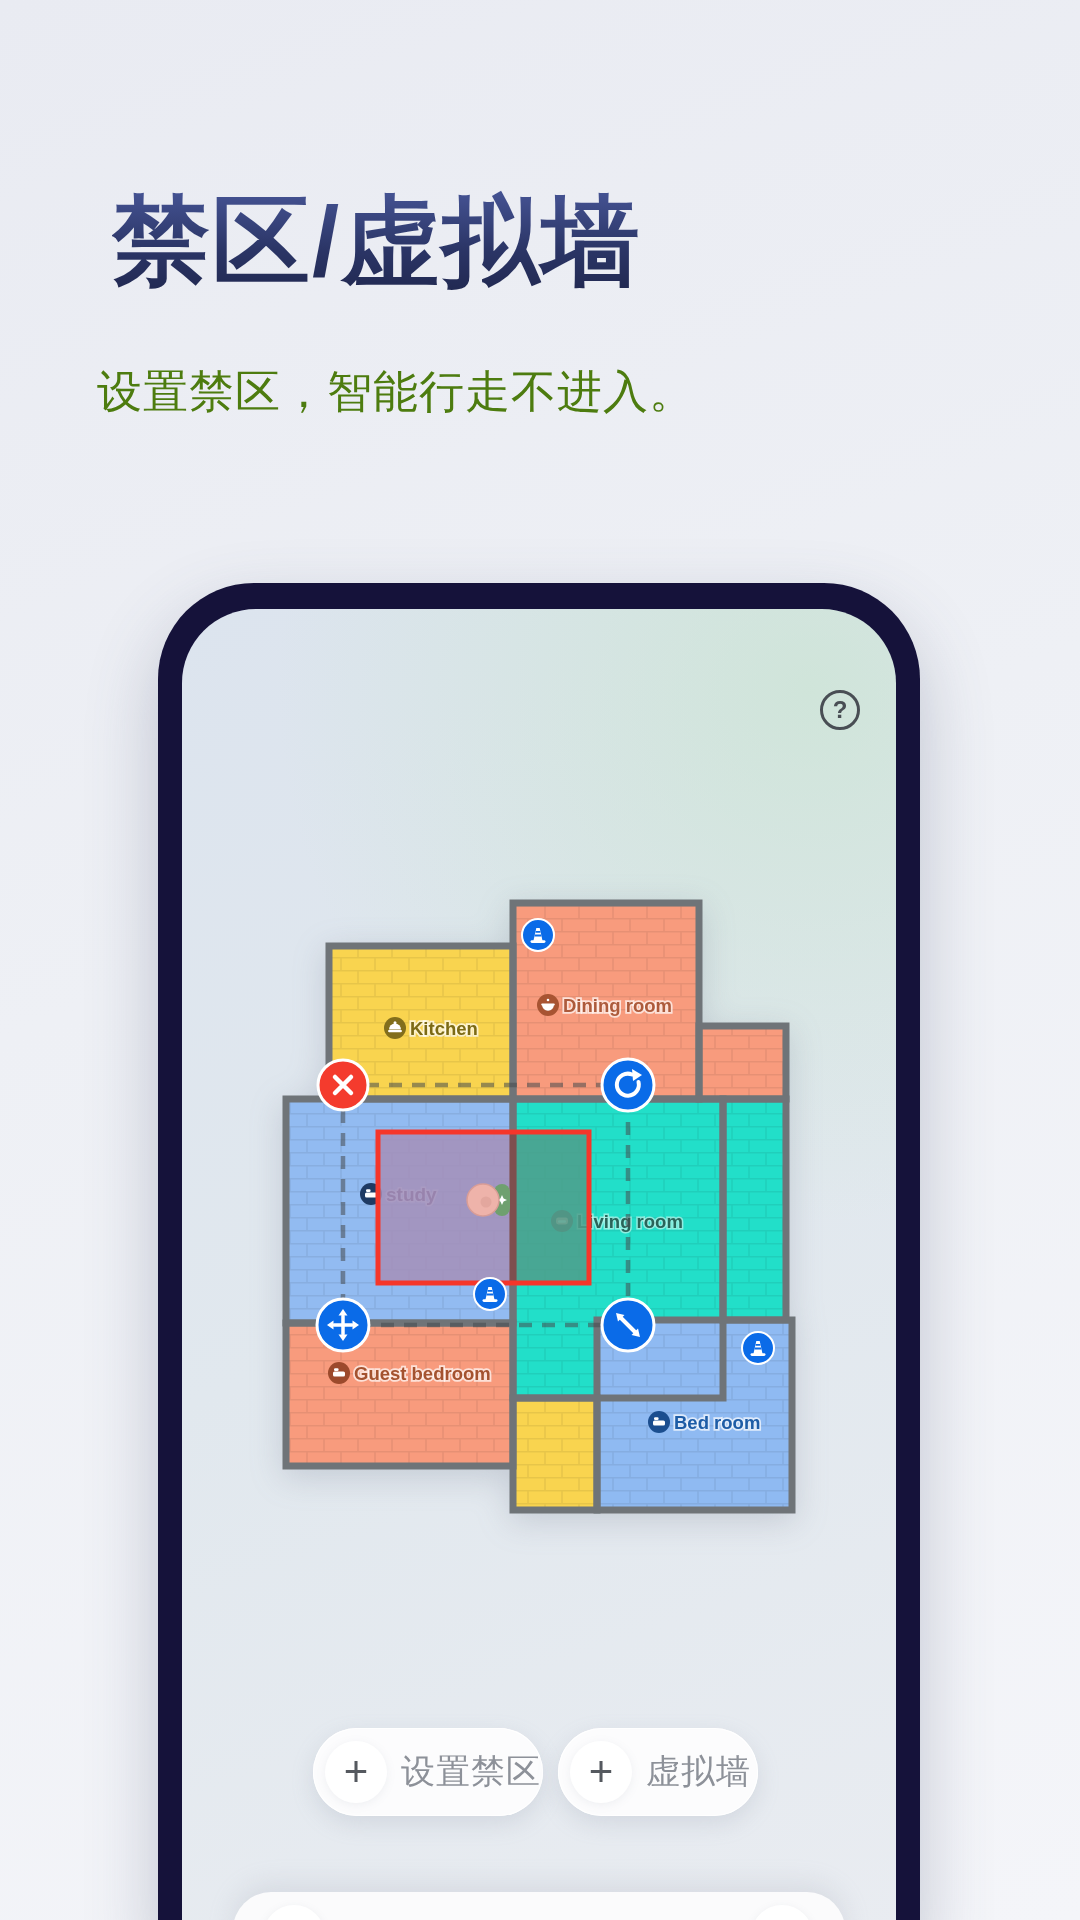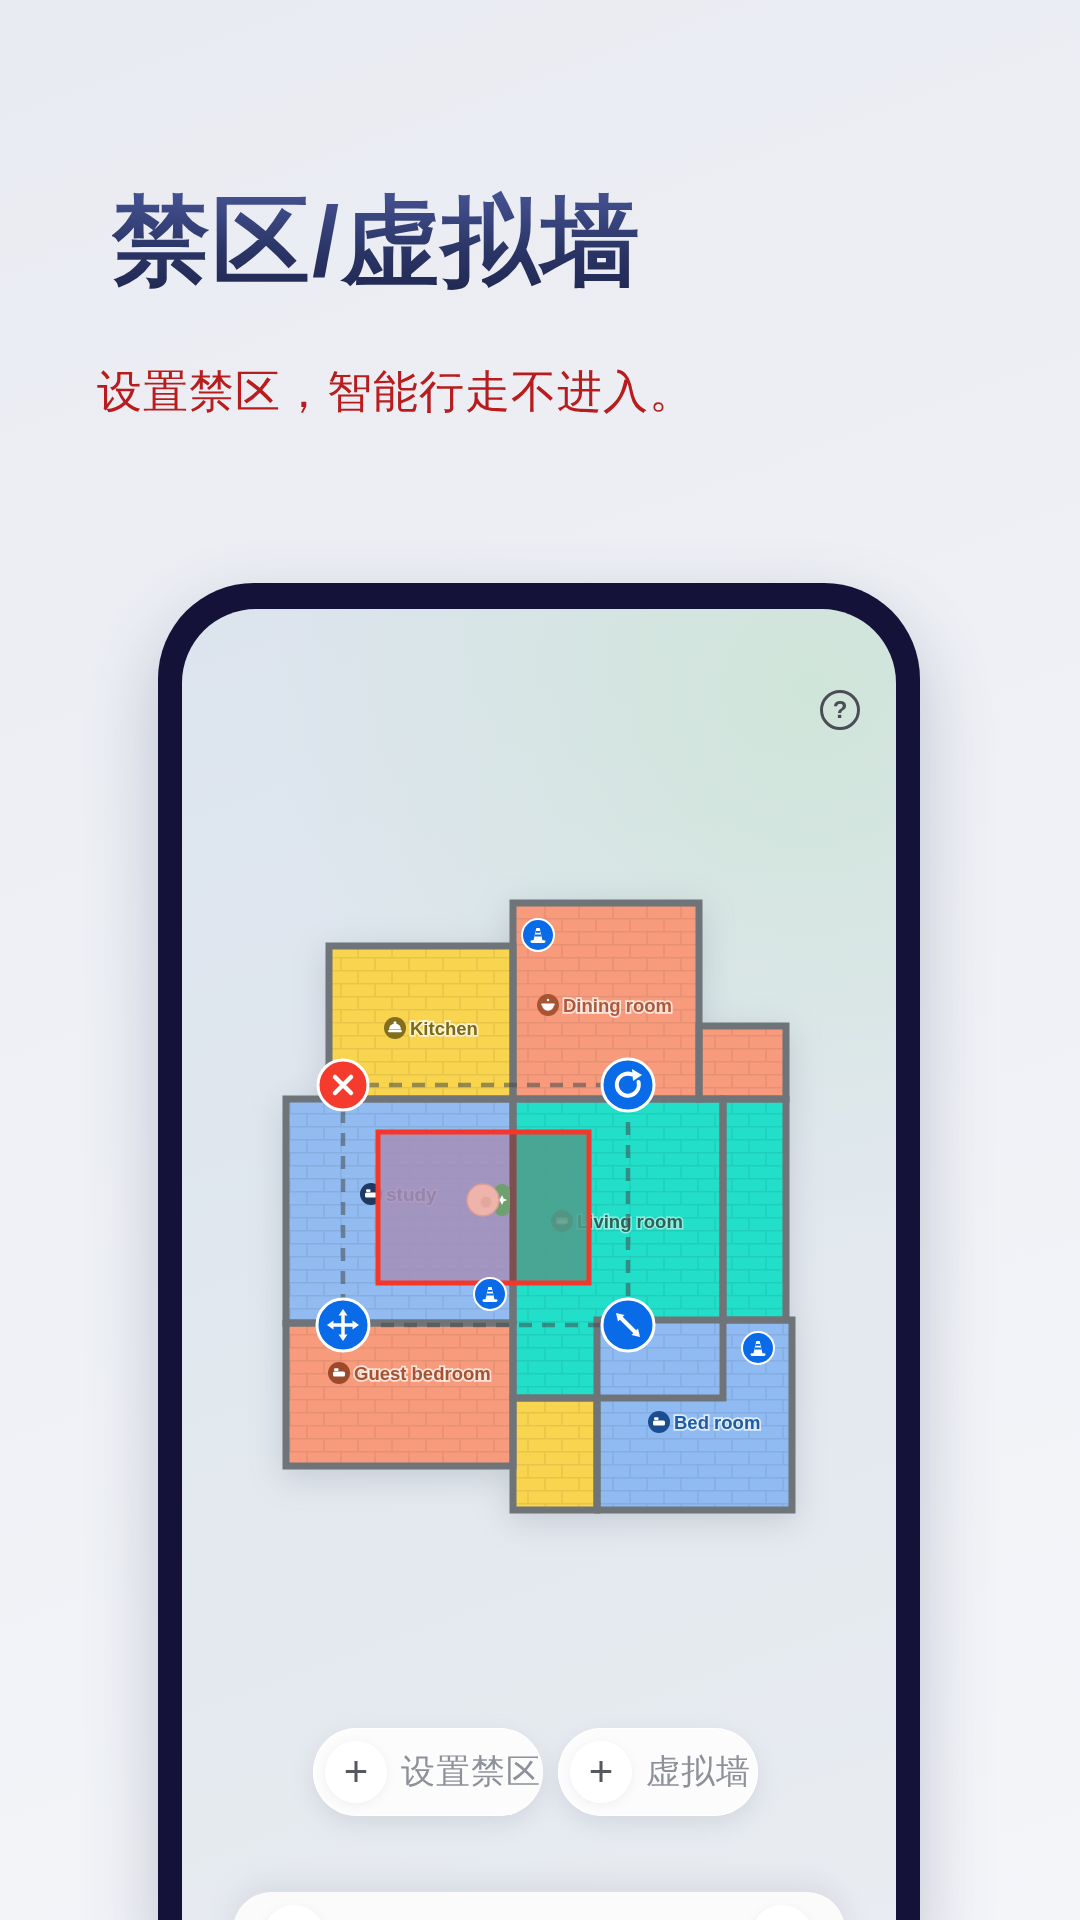--- a/index.html
+++ b/index.html
@@ -9,21 +9,21 @@
     background:linear-gradient(160deg,#E9EBF2 0%,#EEF0F5 45%,#F4F5F9 100%);
   }
   .title{
     position:absolute;left:95px;top:160px;margin:17px;
     font-size:98px;font-weight:700;letter-spacing:2px;
     background:linear-gradient(180deg,#4B5A9E 0%,#2B3566 55%,#1D2449 100%);
     -webkit-background-clip:text;background-clip:text;color:transparent;
   }
   .subtitle{
     position:absolute;left:97px;top:362px;margin:0;
-    font-size:45px;color:#b91c1c;letter-spacing:1px;font-weight:400;
+    font-size:45px;color:#4d7c0f;letter-spacing:1px;font-weight:400;
   }
   .phone{
     position:absolute;left:158px;top:583px;width:762px;height:1360px;
     background:#15123A;border-radius:96px 96px 0 0;
     box-shadow:0 30px 70px rgba(80,90,120,.30);
   }
   .screen{
     position:absolute;left:24px;top:26px;width:714px;height:1334px;
     border-radius:74px 74px 0 0;overflow:hidden;
     background:

